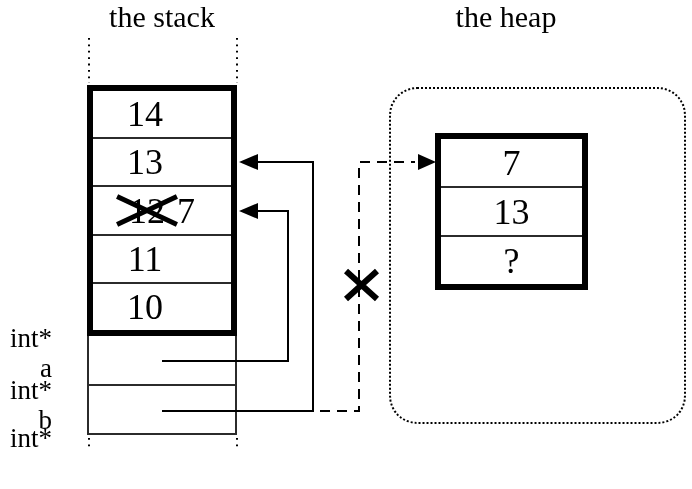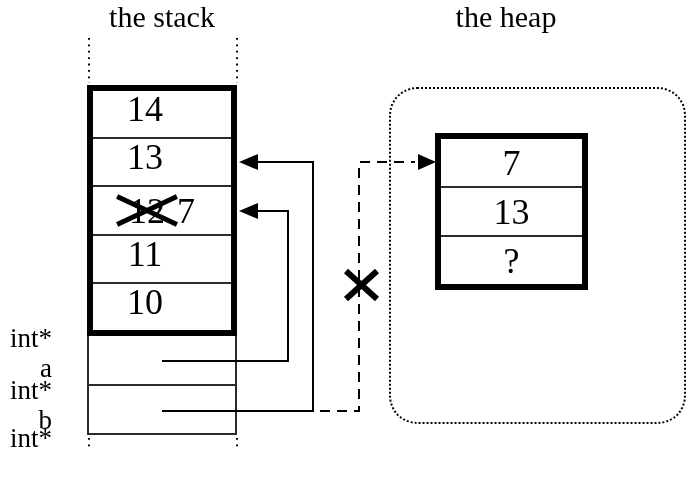--- a/index.html
+++ b/index.html
@@ -9,21 +9,21 @@
   }
   .title{position:absolute;top:0;width:150px;text-align:center;font-size:30px;line-height:34px;}
   #title-stack{left:87px;}
   #title-heap{left:431px;}
 
   
   #stack-box{
     position:absolute;left:87px;top:85px;width:150px;height:251px;
     border:6px solid #000;box-sizing:border-box;display:flex;flex-direction:column;
   }
-  .scell{flex:1;display:flex;justify-content:center;font-size:36px;line-height:1;font-family:Liberation Serif, serif;}
+  .scell{flex:1;display:flex;align-items:center;justify-content:center;font-size:36px;line-height:1;font-family:Liberation Serif, serif;}
   .scell + .scell{border-top:2px solid #2b2b2b;}
   .scell .num{transform:translateX(-17px);}
   .pair{display:flex;align-items:center;gap:12px;}
   .strike{position:relative;display:inline-block;}
   .strike::before,.strike::after{
     content:"";position:absolute;left:-15px;right:-15px;top:50%;height:5px;margin-top:-2.5px;background:#000;
   }
   .strike::before{transform:rotate(25deg);}
   .strike::after{transform:rotate(-25deg);}
 

